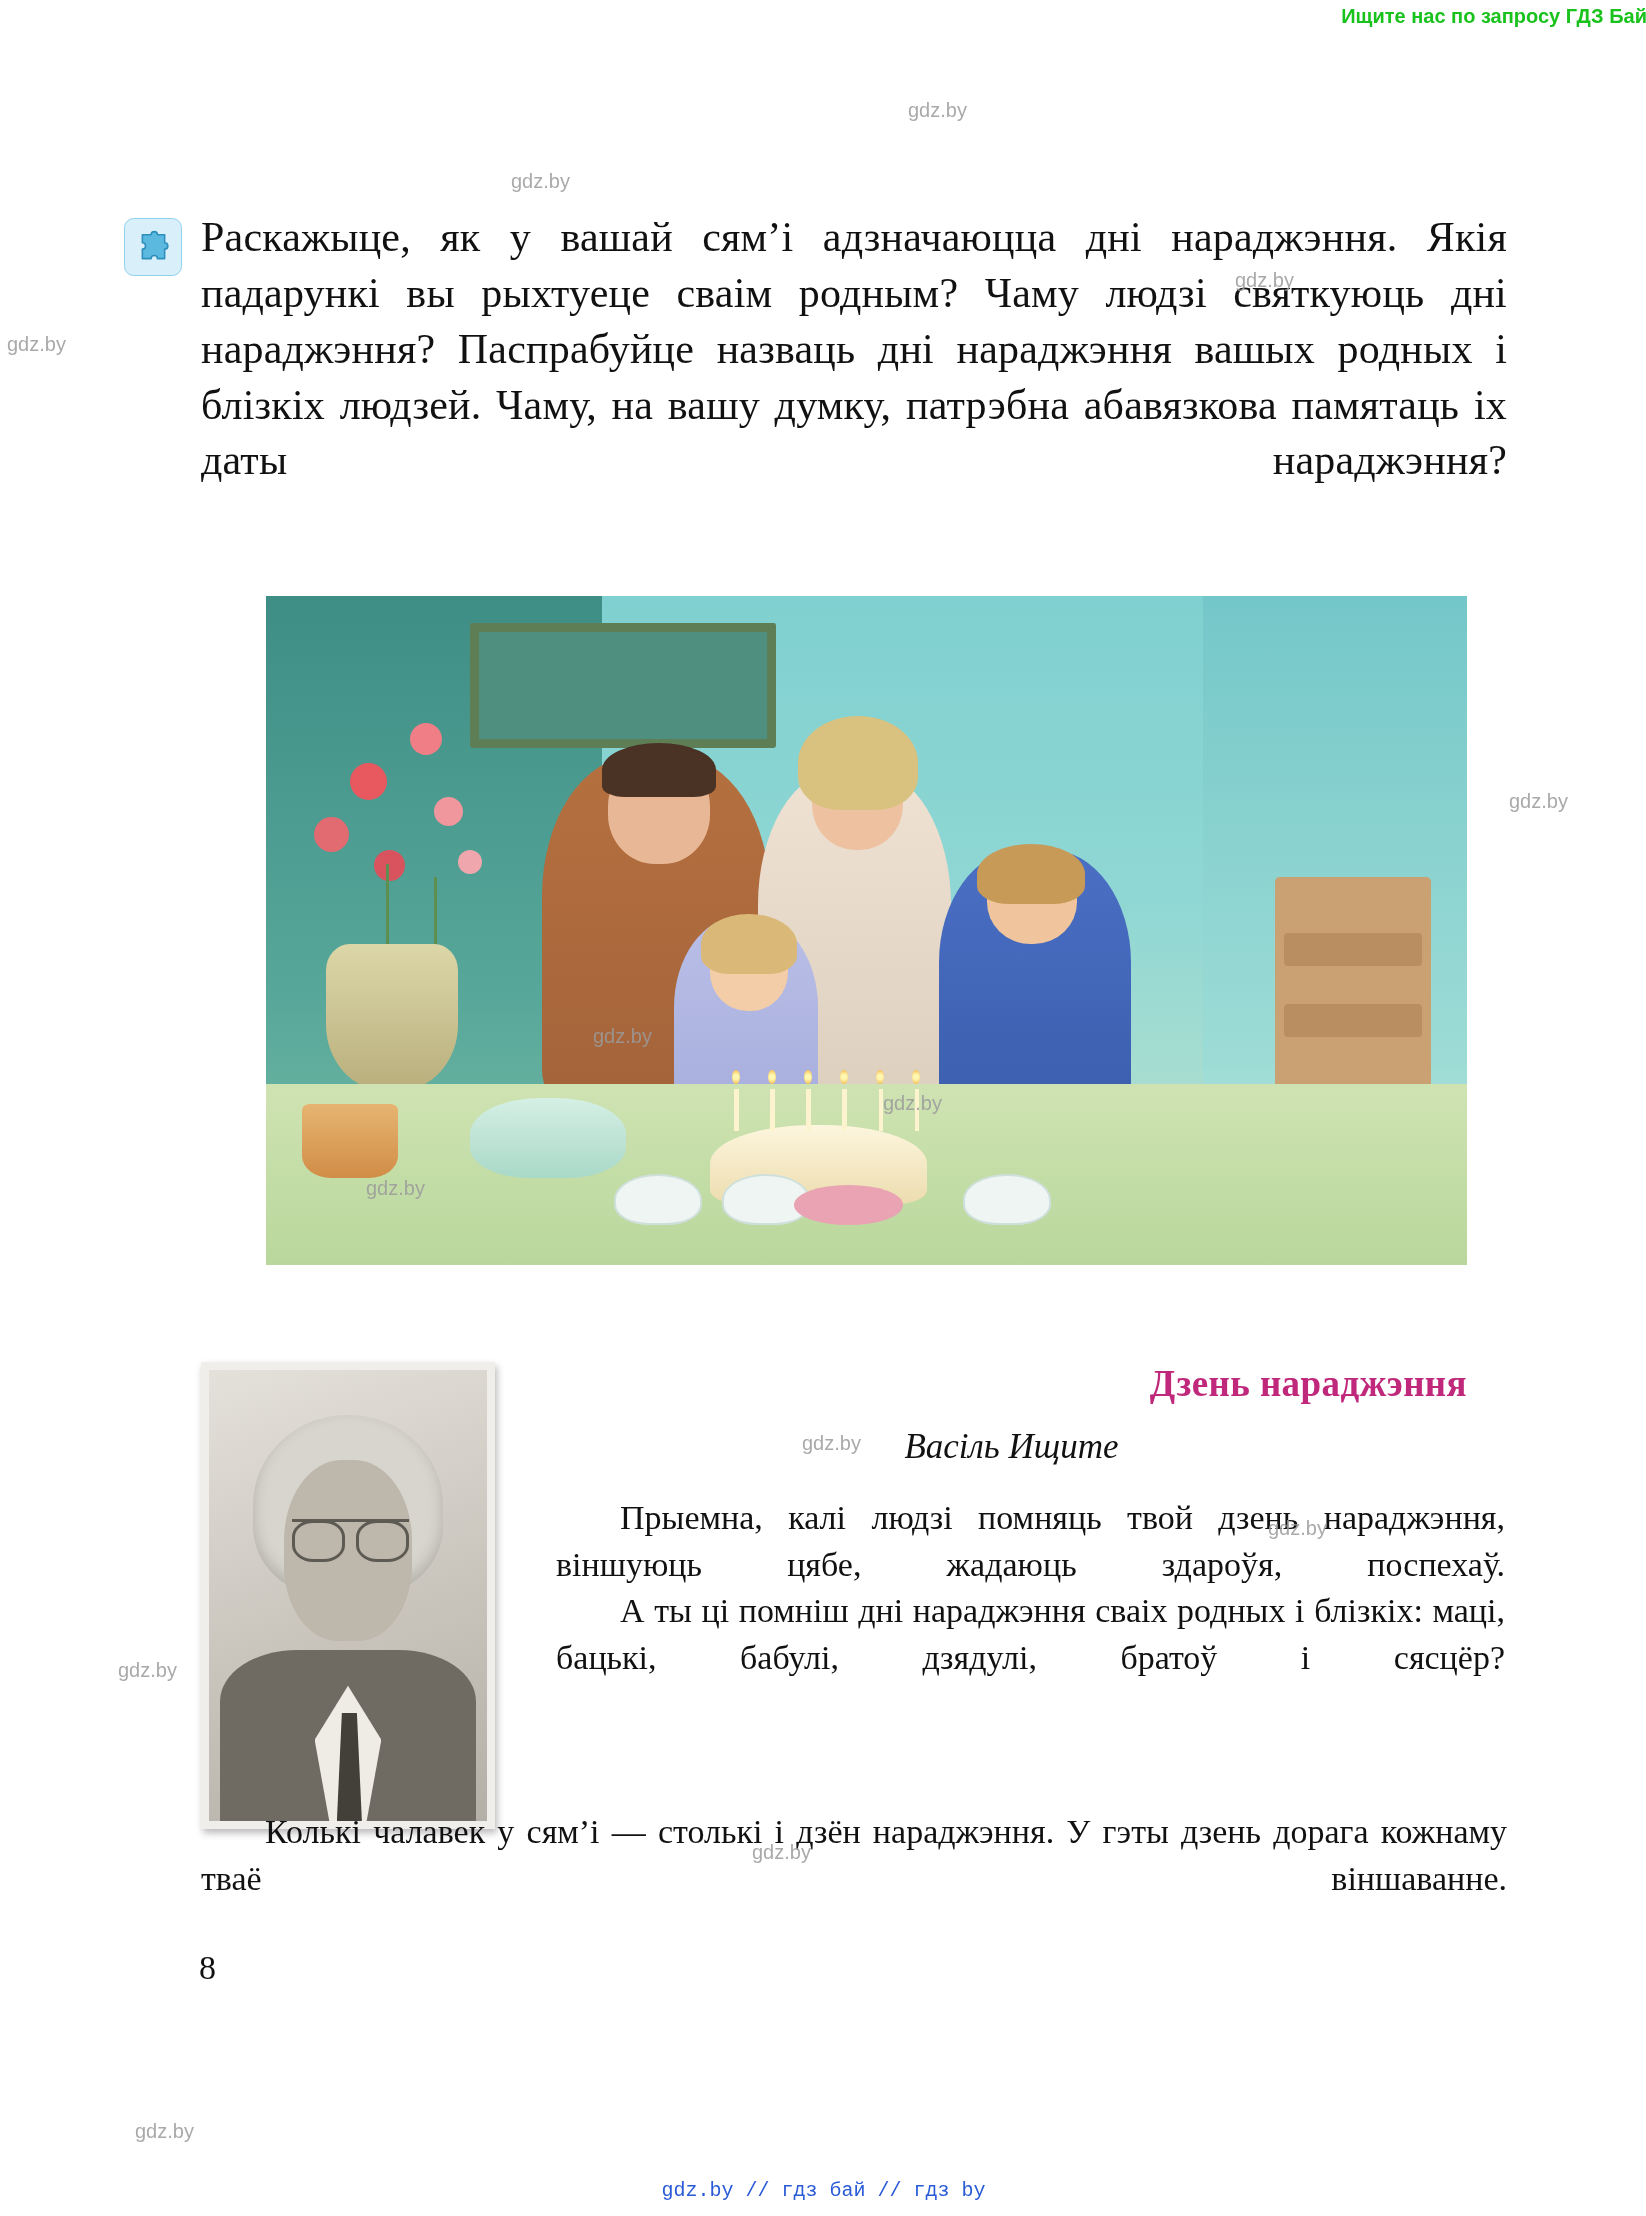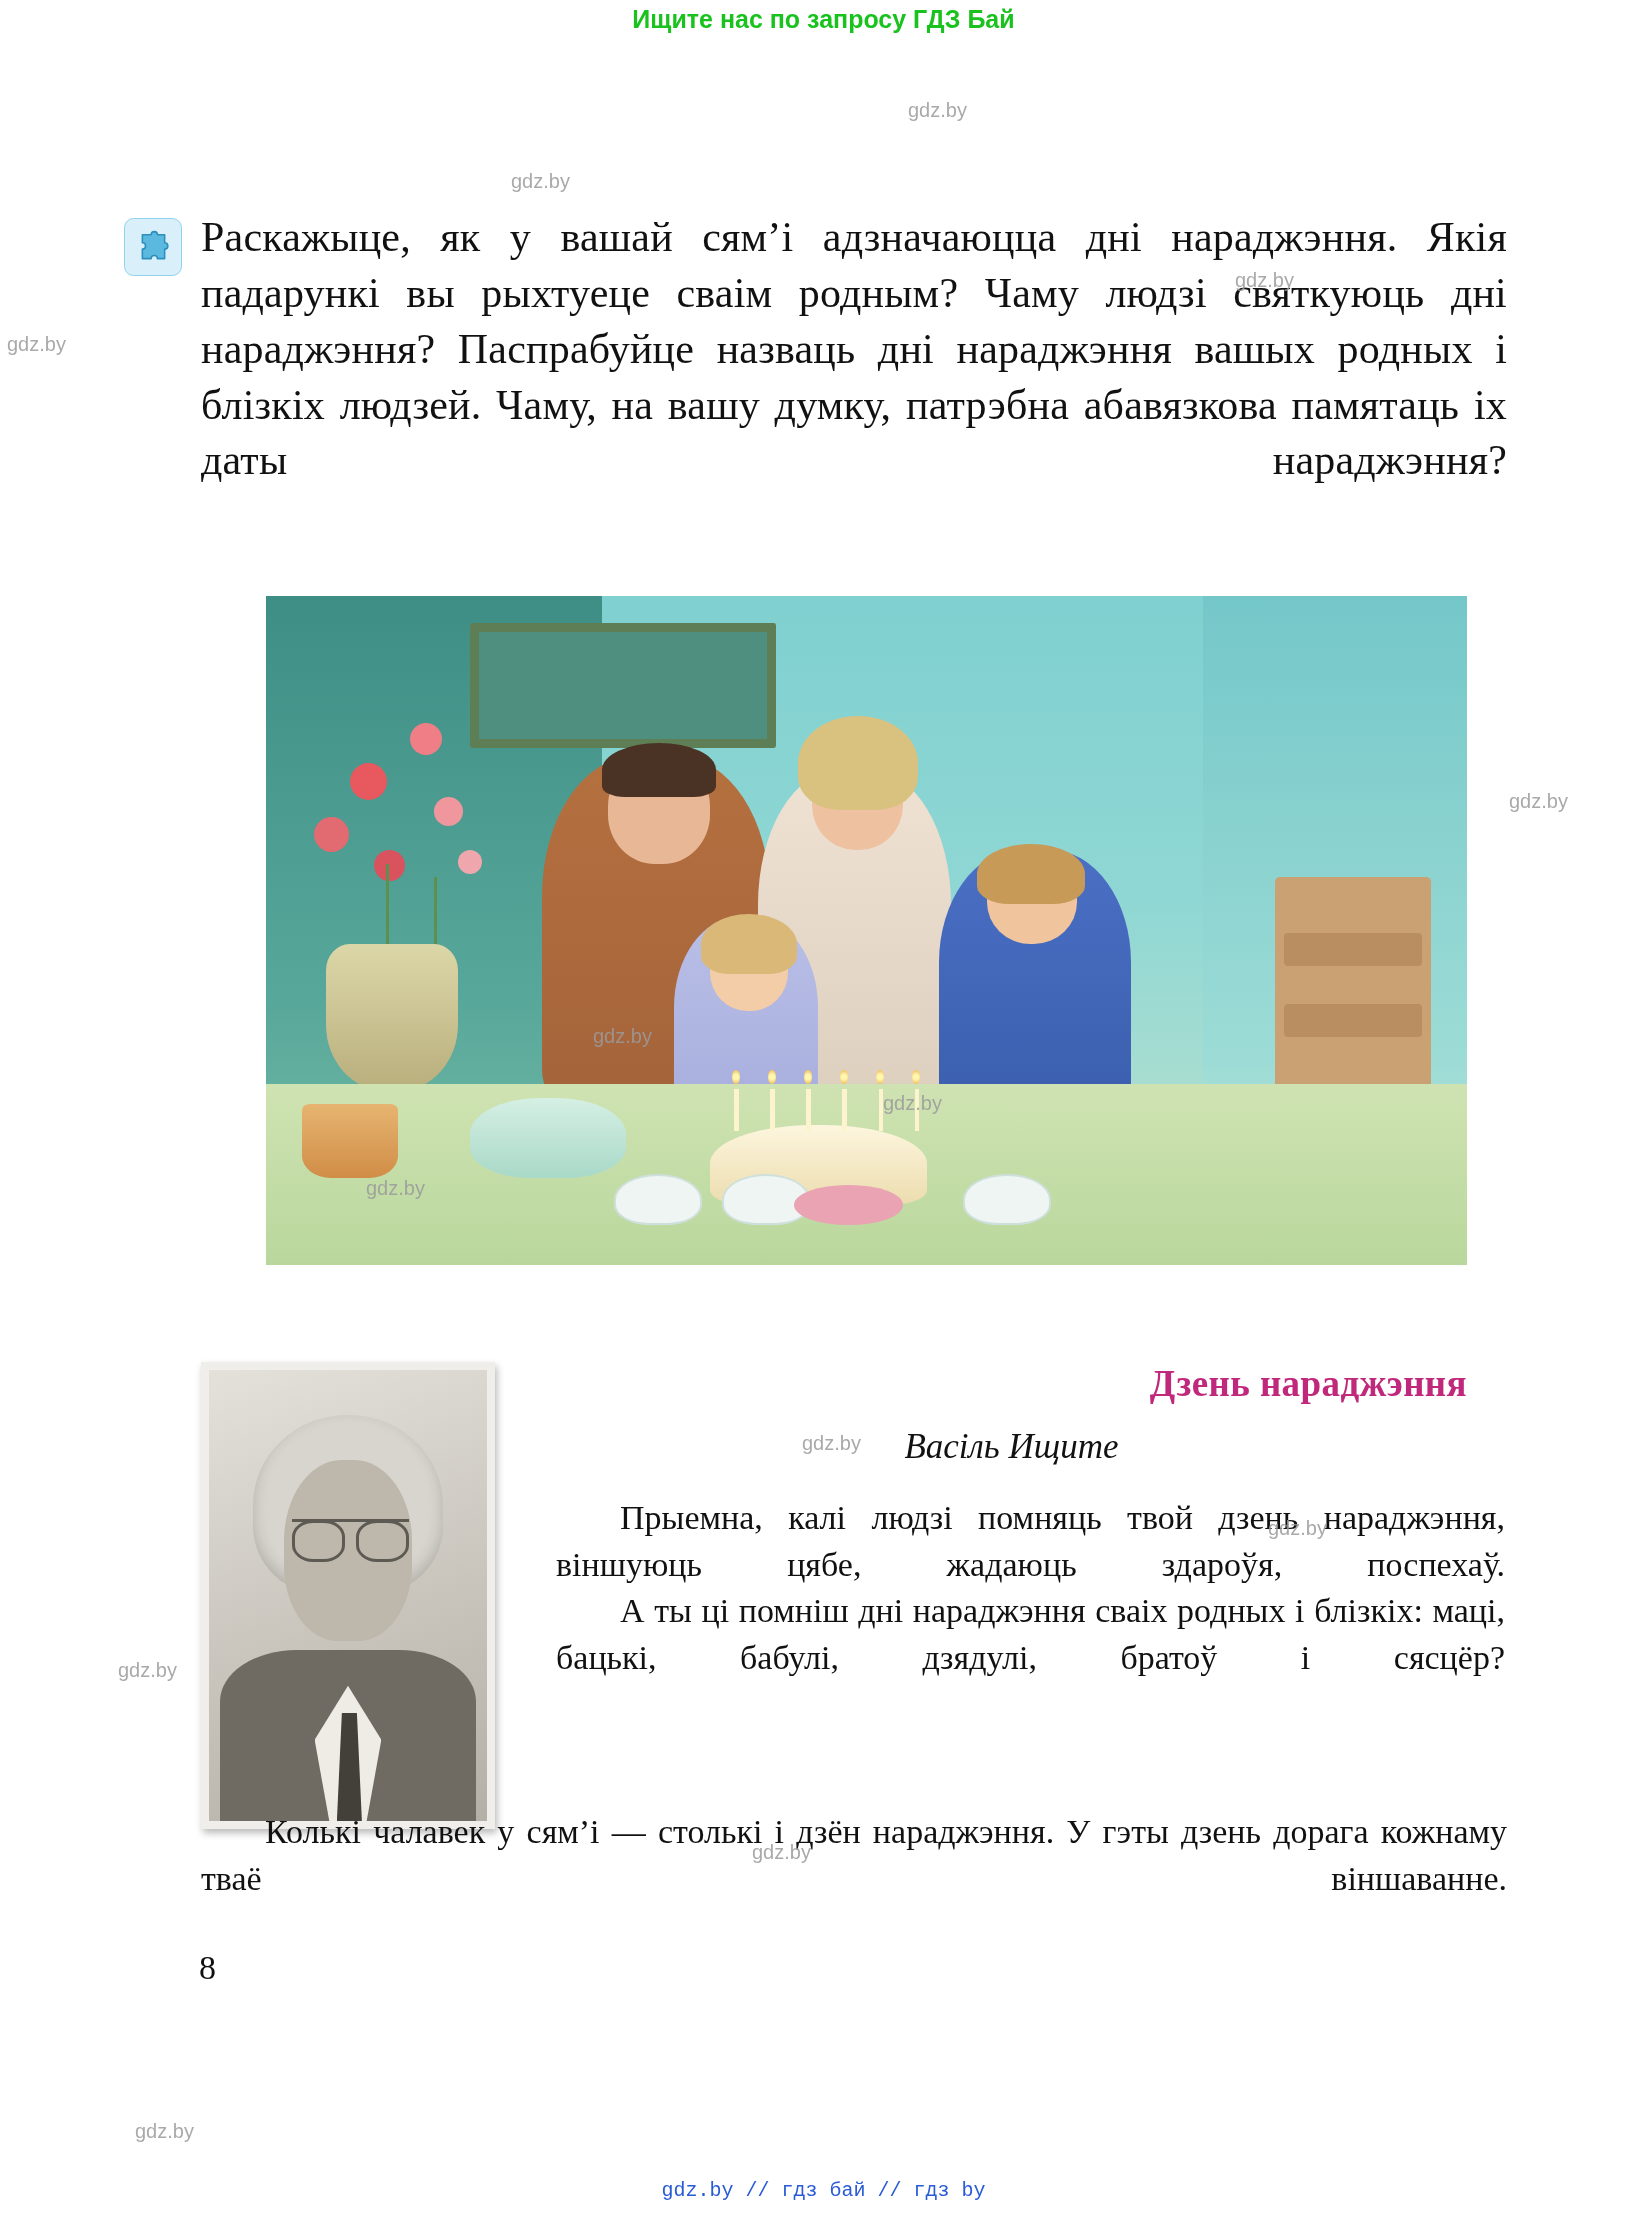--- a/index.html
+++ b/index.html
@@ -23,24 +23,24 @@
     font-size: 20px;
     opacity: .85;
     white-space: nowrap;
     pointer-events: none;
   }
   .wm-top {
     position: absolute;
     top: 4.8px;
     left: 0;
     width: 100%;
-    text-align: center;
+    text-align: right;
     color: #19c21c;
     font-family: "Liberation Sans", sans-serif;
-    font-size: 25px;
+    font-size: 20px;
     font-weight: bold;
   }
   .wm-bottom {
     position: absolute;
     bottom: 14.5px;
     left: 0;
     width: 100%;
     text-align: center;
     color: #2a5bd7;
     font-family: Liberation Mono, monospace;

